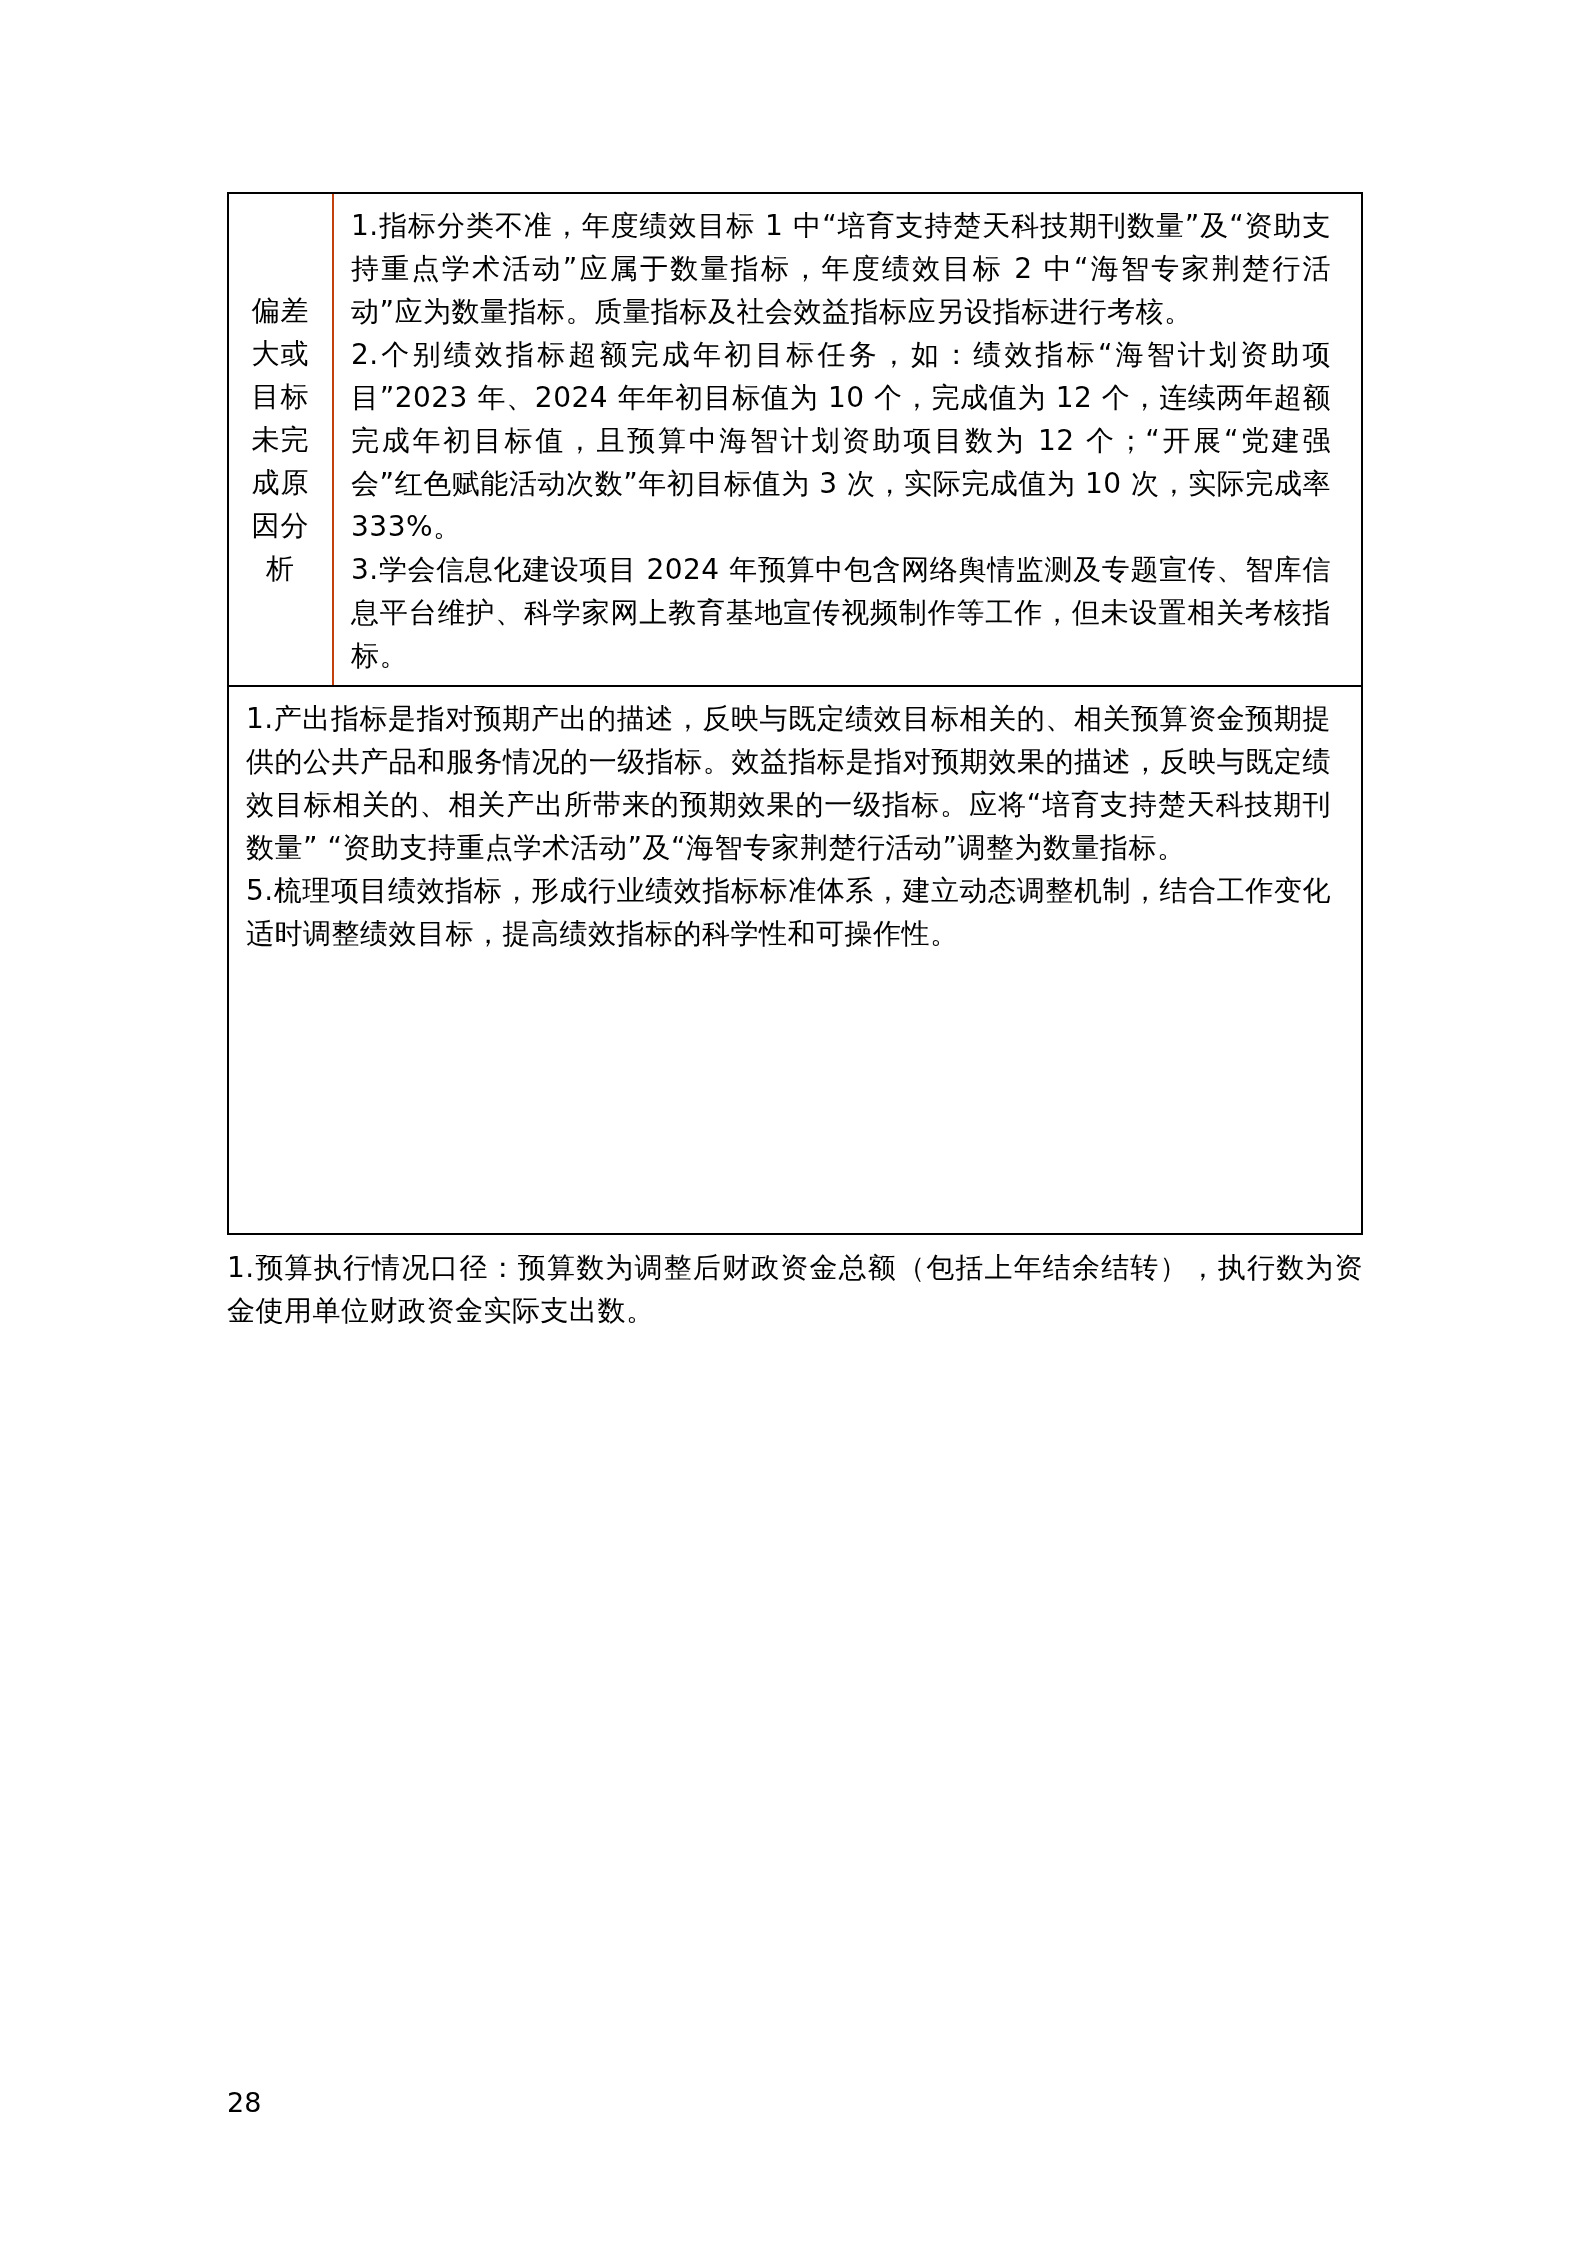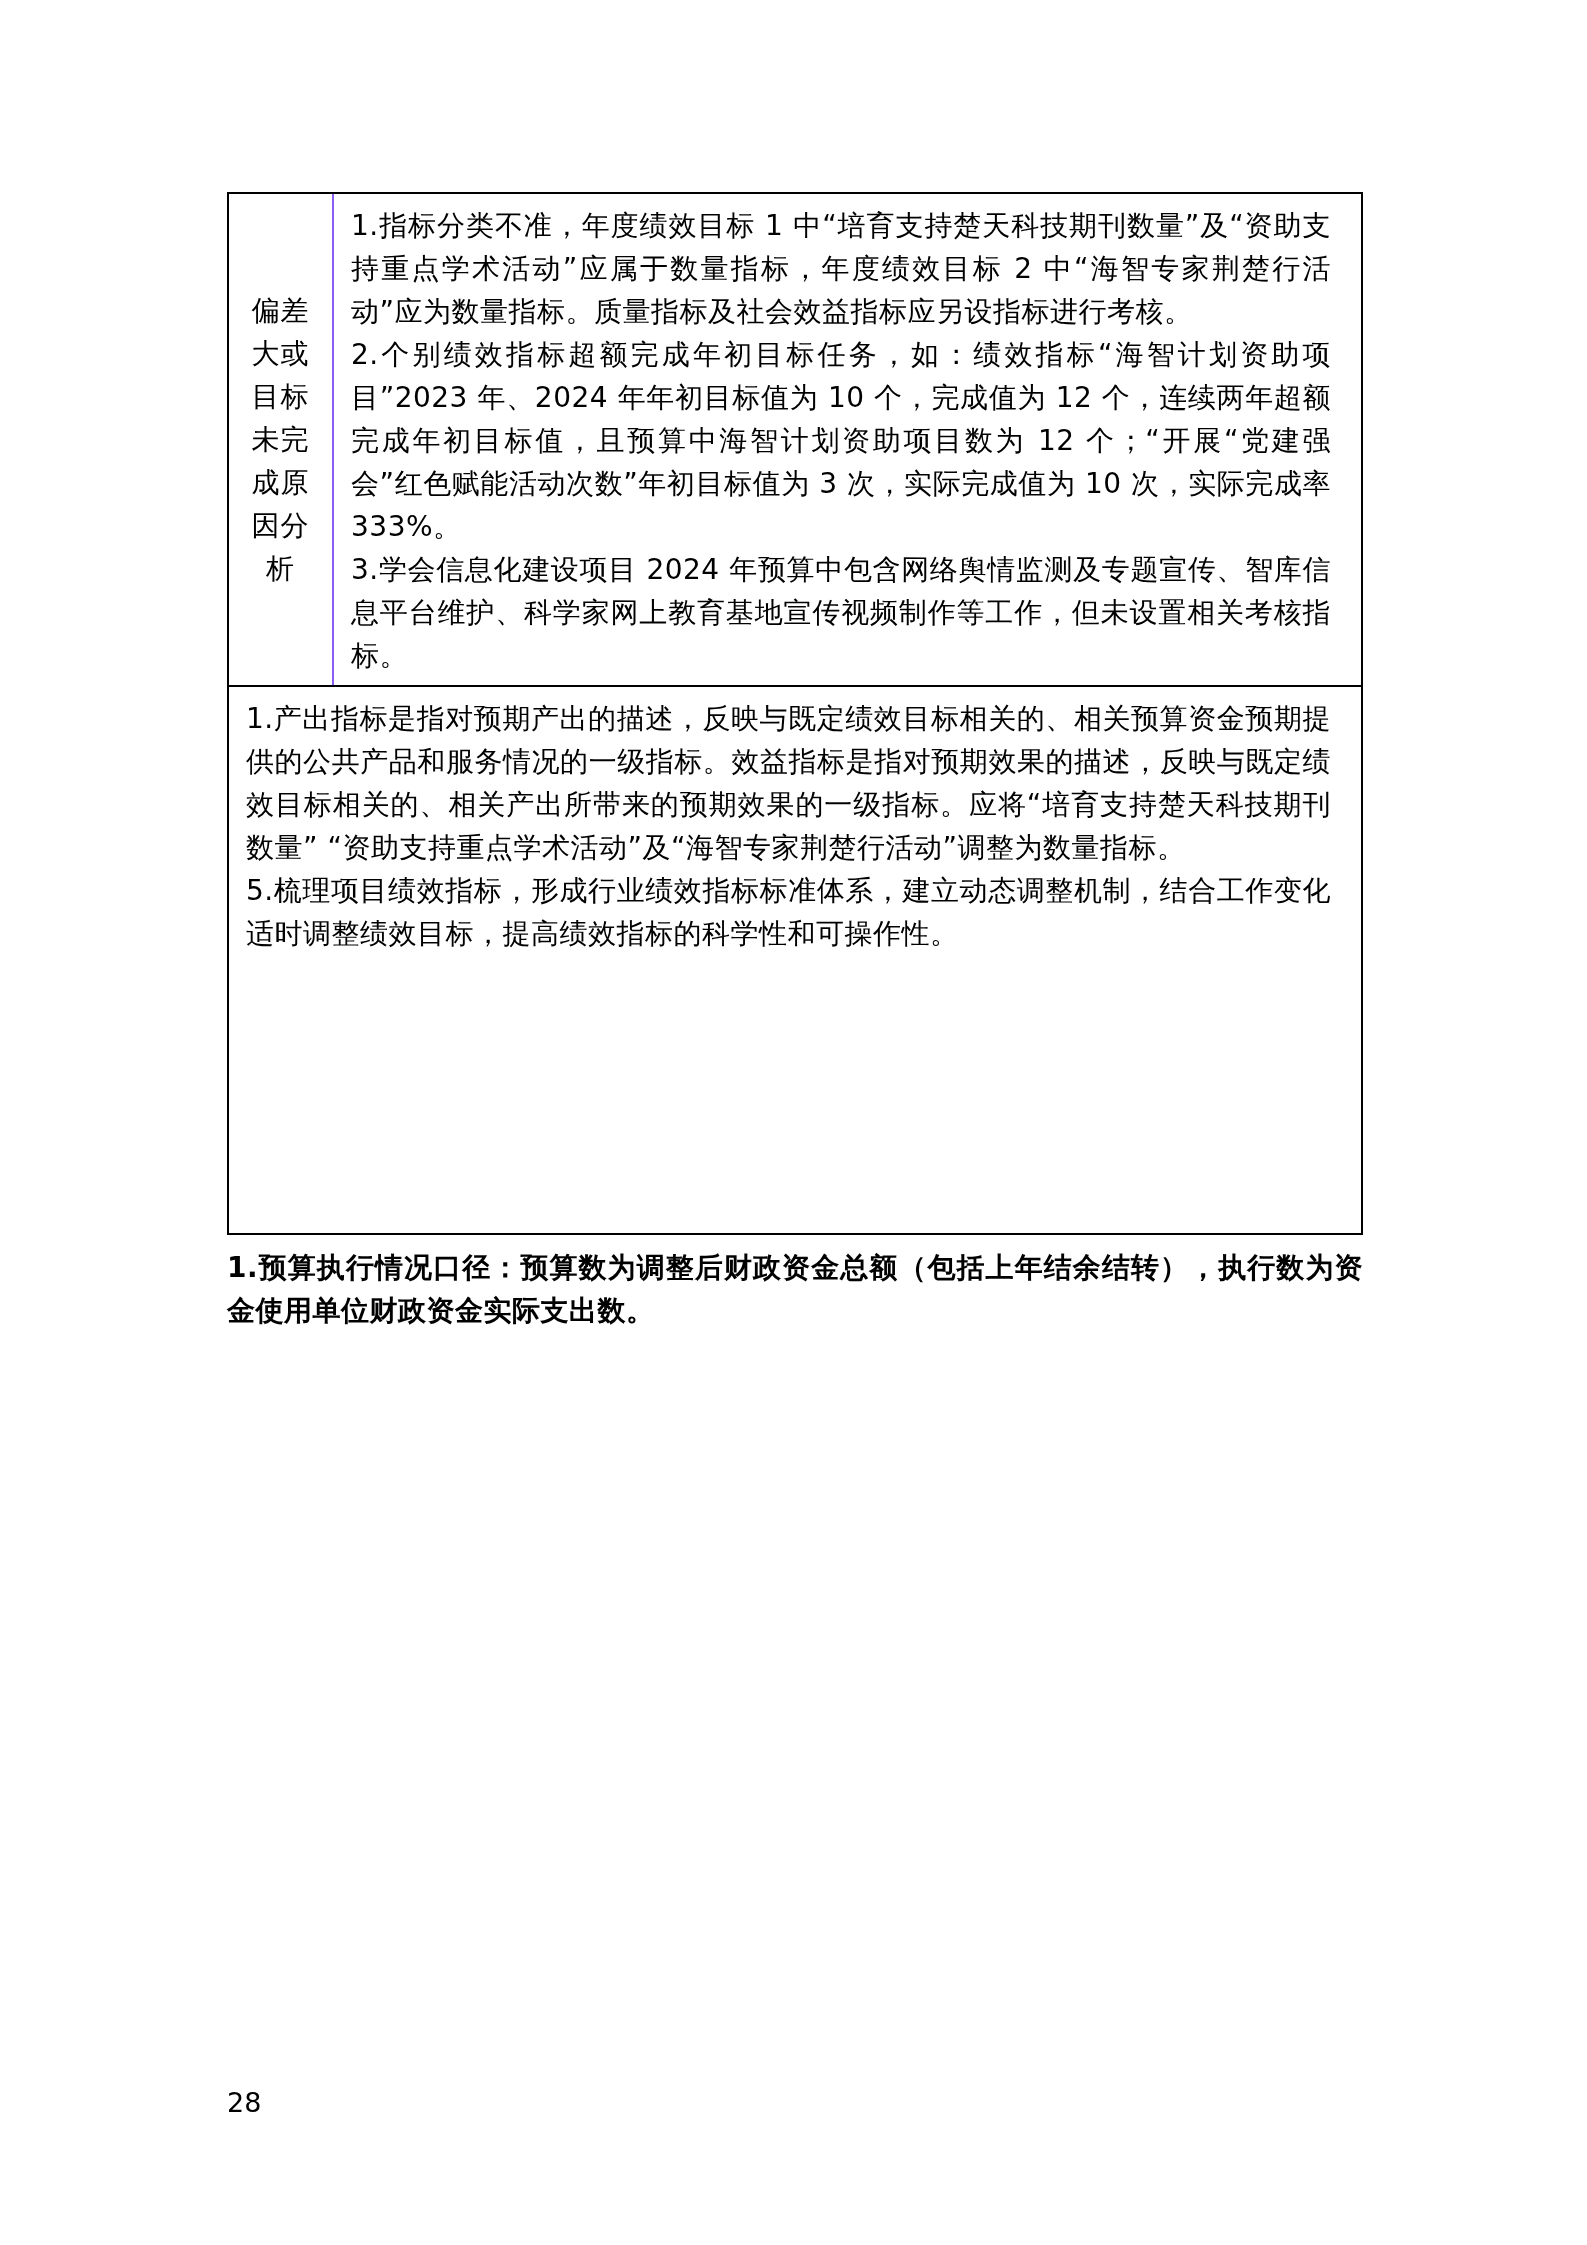--- a/index.html
+++ b/index.html
@@ -31,21 +31,21 @@
     display: flex;
     align-items: stretch;
   }
   .tbl-row.row-2 {
     border-top: 2px solid #000000;
   }
   .row-1 { min-height: 389px; }
   .row-2 { min-height: 546px; }
   .cell-label {
     flex: 0 0 103px;
-    border-right: 2px solid #8b5cf6;
+    border-right: 2px solid #c2410c;
     display: flex;
     align-items: center;
     justify-content: center;
     text-align: center;
     white-space: pre-line;
     font-size: 28px;
     line-height: 43px;
     letter-spacing: 1px;
   }
   .cell-content {
@@ -69,21 +69,20 @@
   .notes-heading {
     margin: 0;
     font-size: 28px;
     line-height: 43px;
   }
   .notes p.note-item {
     margin: 0;
     text-align: justify;
     text-justify: inter-character;
     letter-spacing: 0.5px;
-    font-weight: bold;
   }
   .page-number {
     position: absolute;
     top: 2086px;
     left: 227px;
     width: 1110px;
     font-size: 27px;
     line-height: 34px;
   }
 </style>

